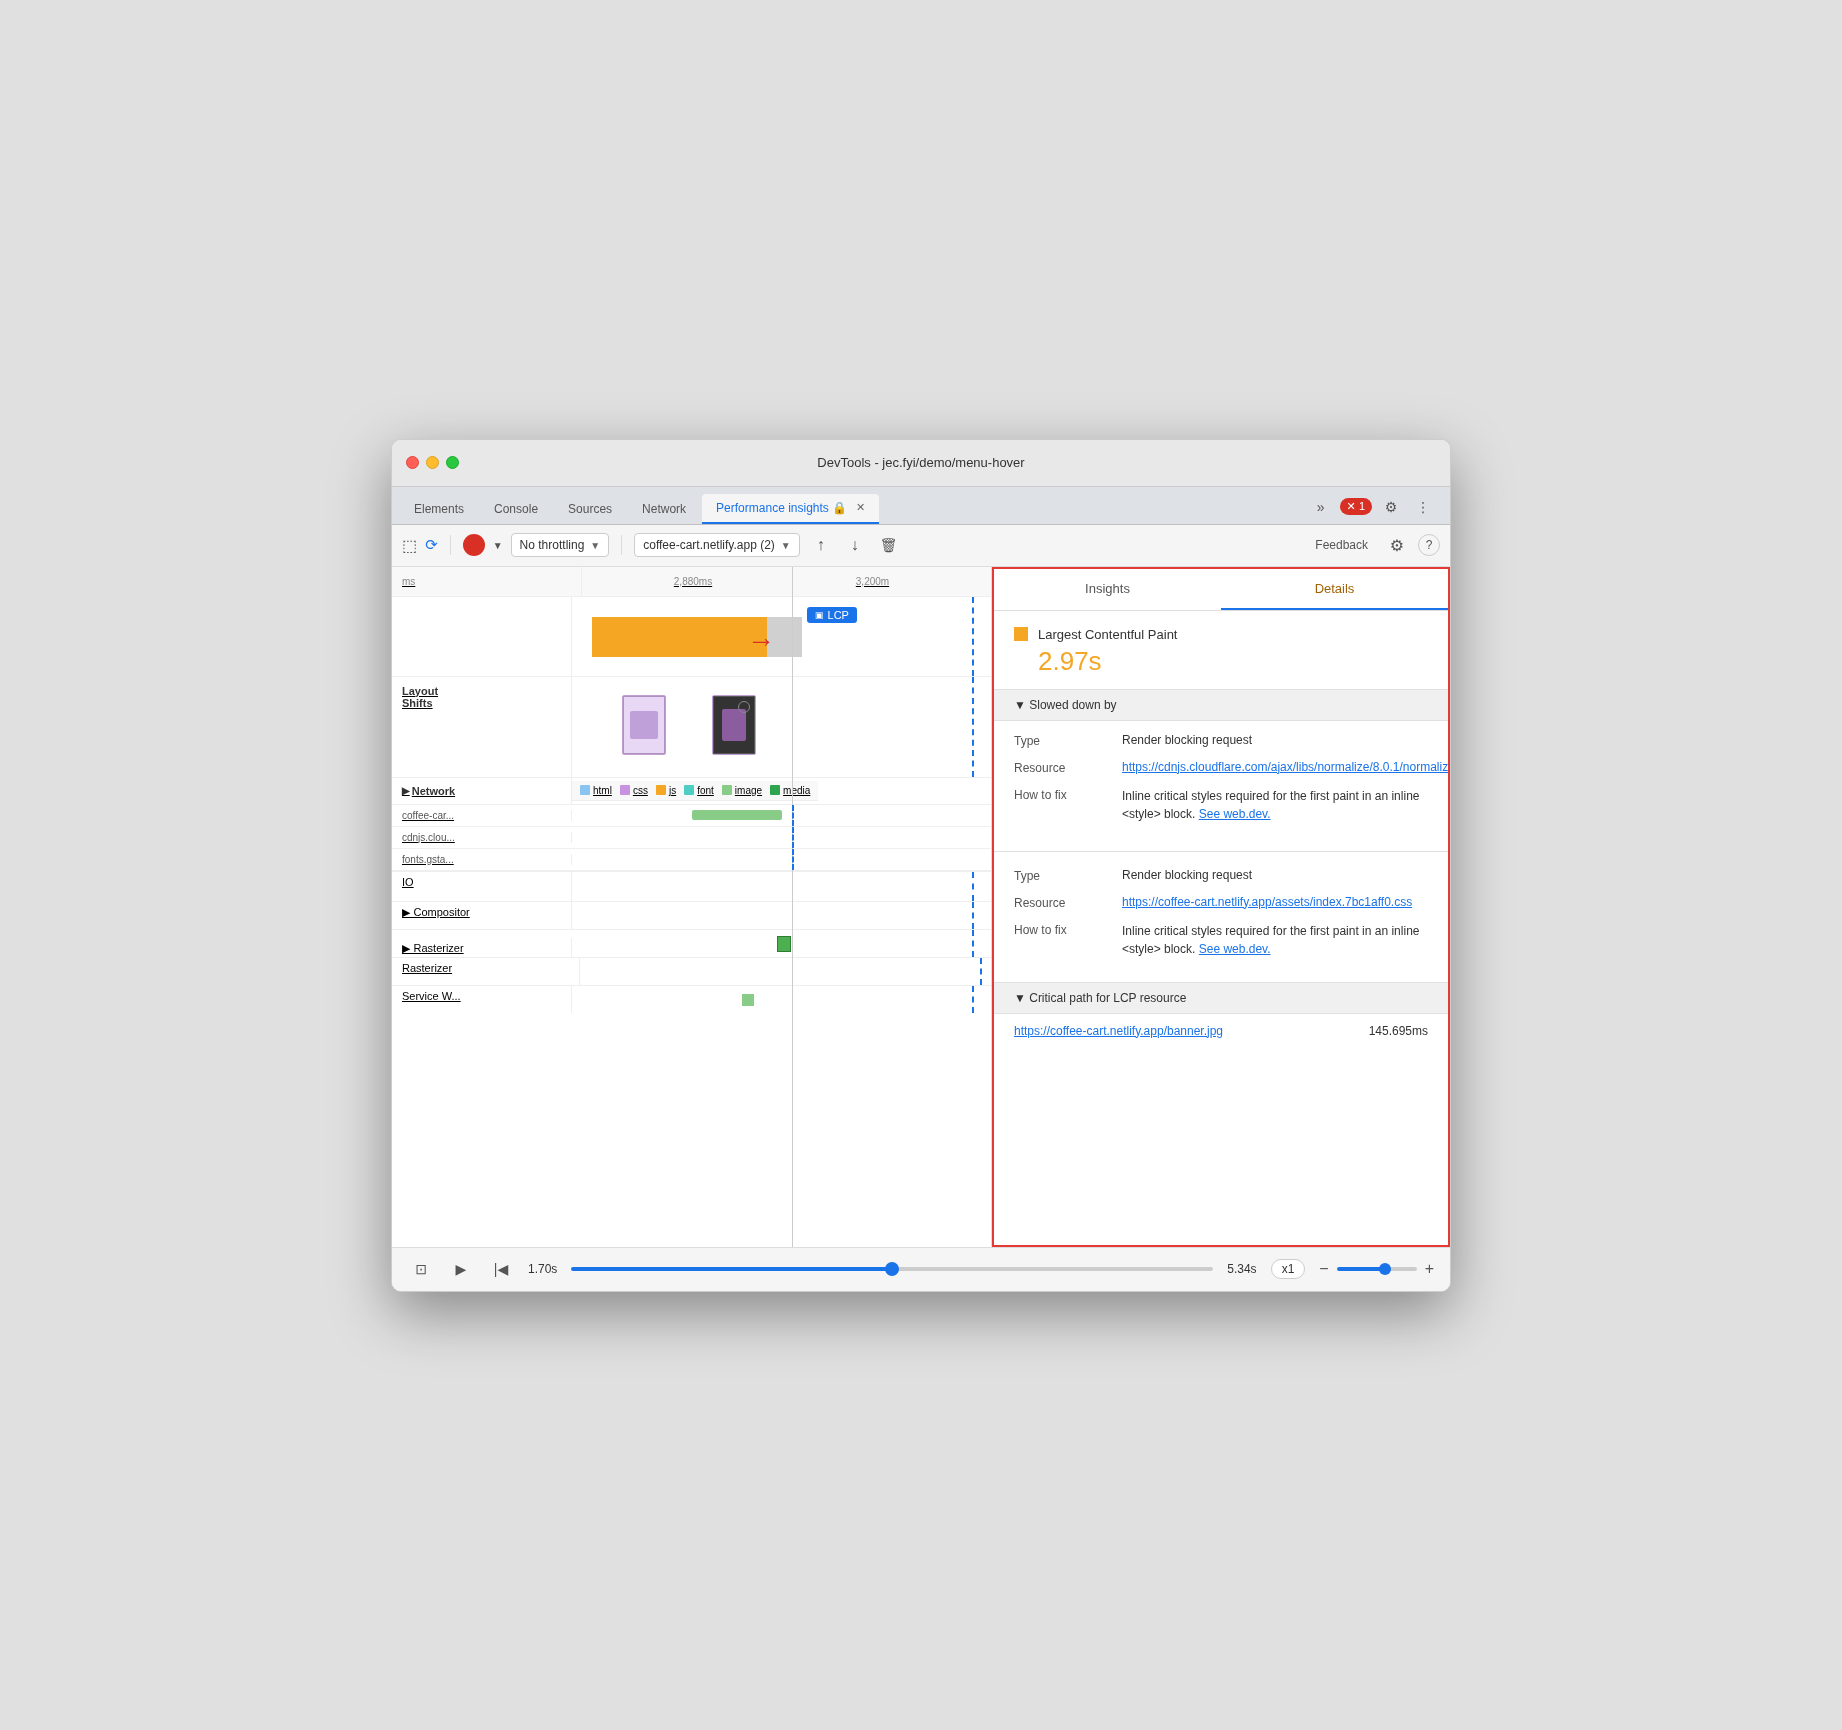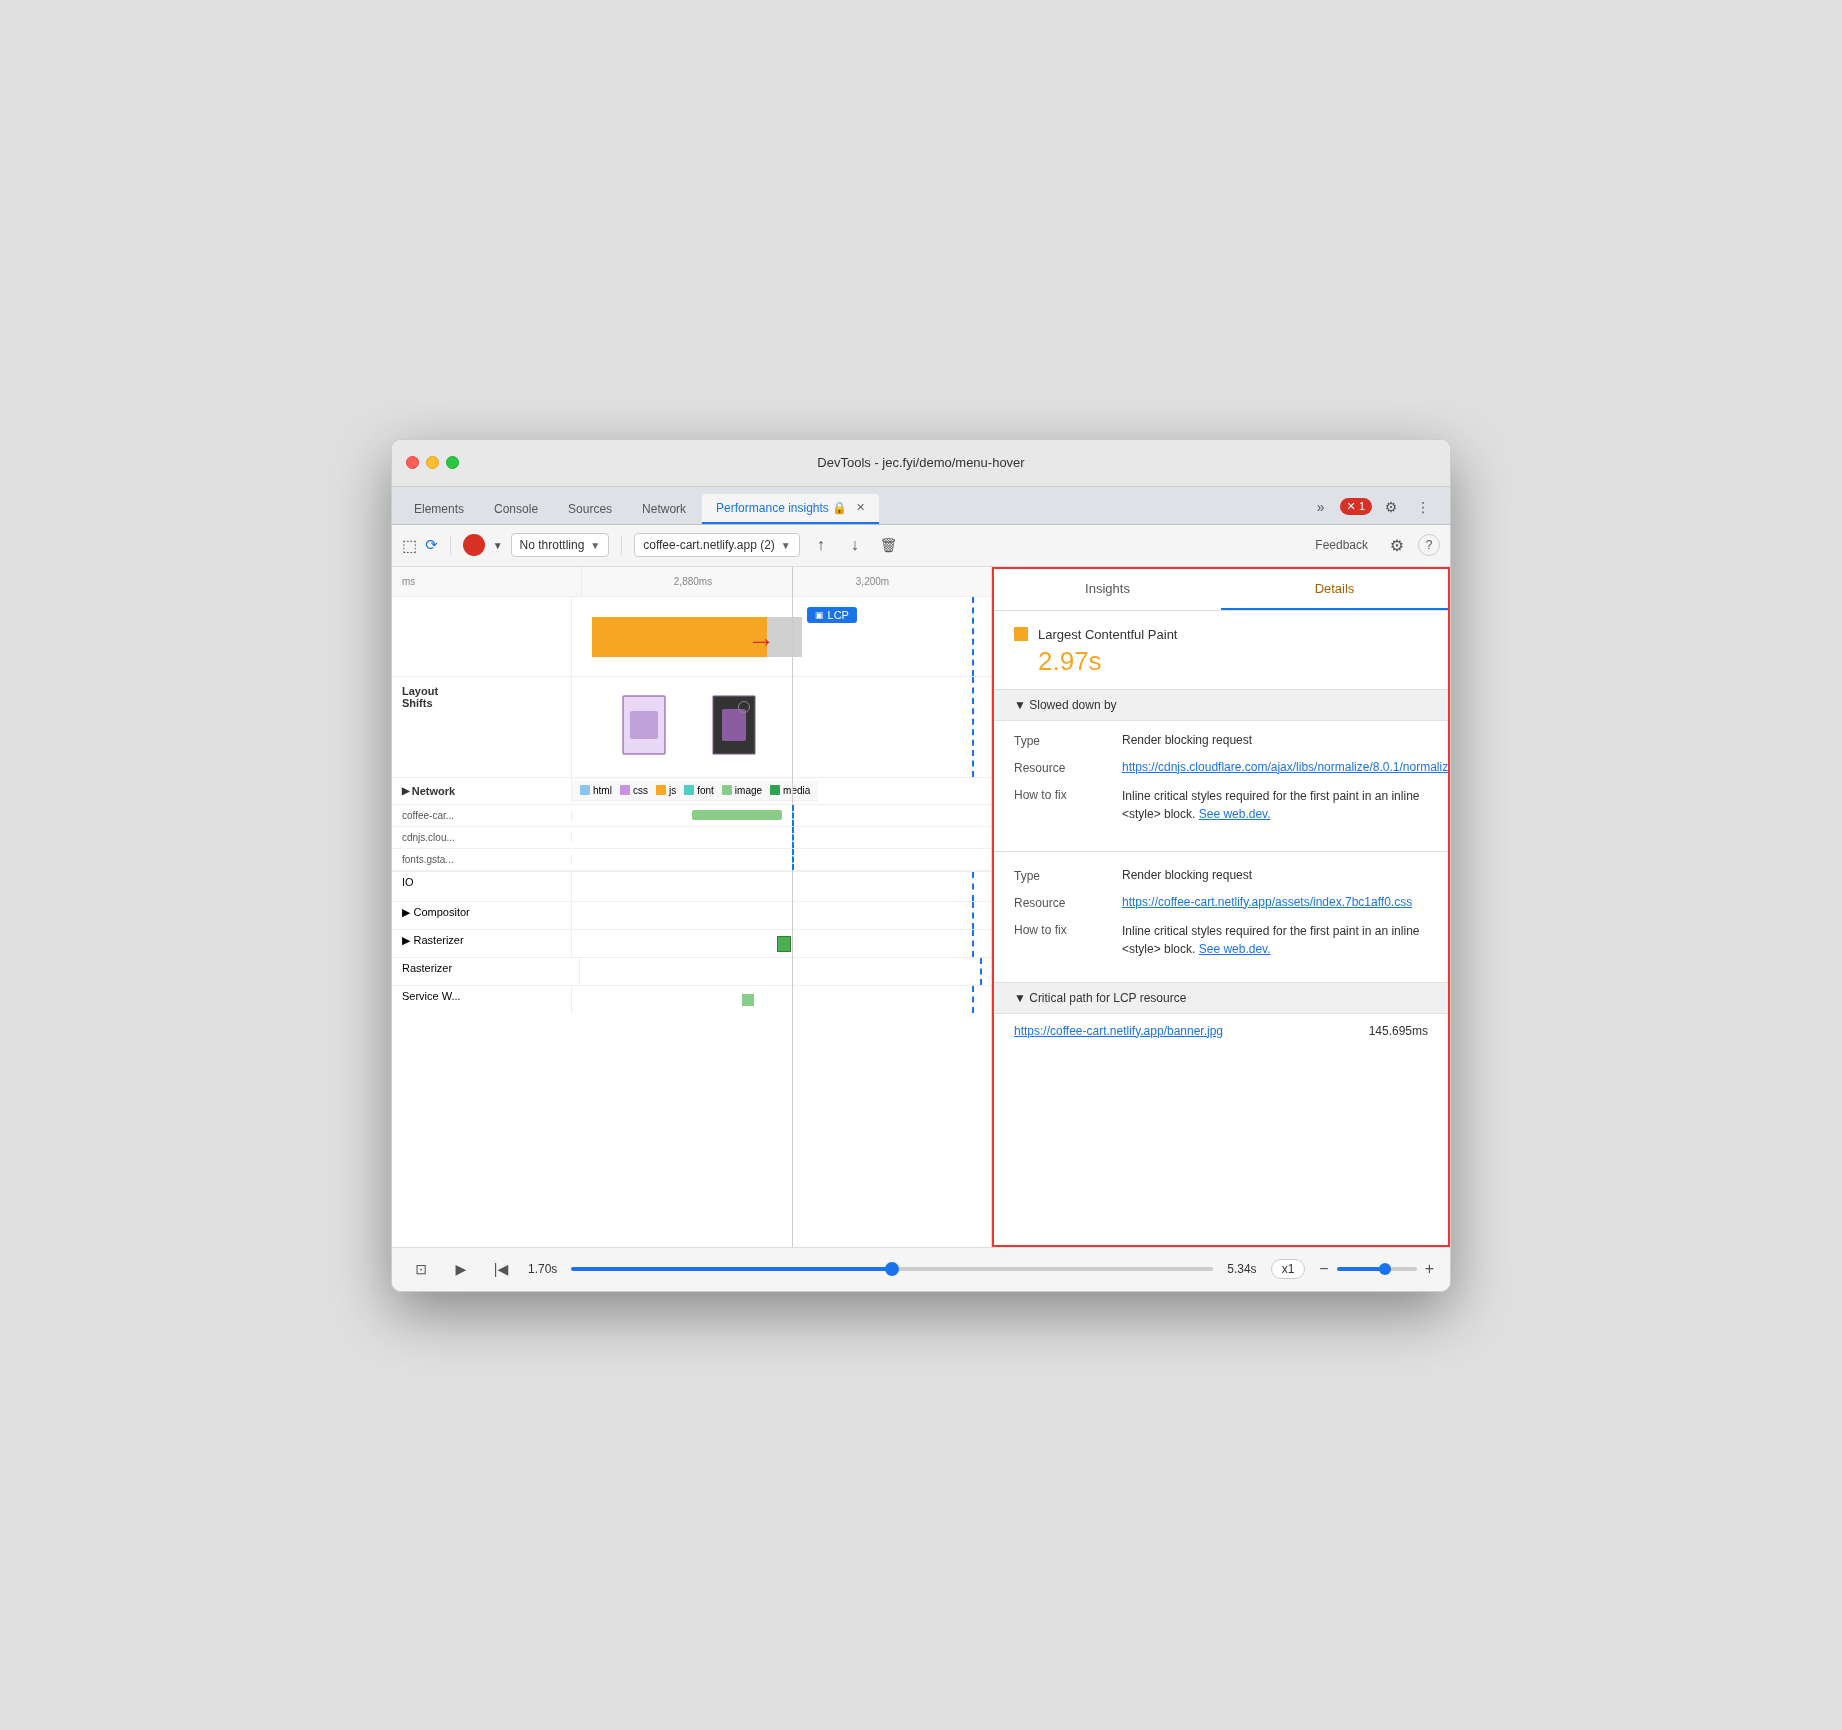--- a/index.html
+++ b/index.html
@@ -148,20 +148,21 @@
       display: flex;
       height: 680px;
     }
     .left-panel {
       width: 600px;
       flex-shrink: 0;
       border-right: 1px solid #ddd;
       overflow: hidden;
       position: relative;
       background: white;
+      text-decoration: underline;
     }
     .timeline-header {
       height: 30px;
       display: flex;
       align-items: center;
       padding: 0 10px;
       background: #f8f8f8;
       border-bottom: 1px solid #eee;
       font-size: 11px;
       color: #666;
@@ -700,21 +701,21 @@
       </div>
 
       <div class="compositor-row">
         <div style="width:180px; flex-shrink:0; padding:4px 10px; font-size:11px; border-right:1px solid #eee;">▶ Compositor</div>
         <div style="flex:1; position:relative;">
           <div class="dashed-line"></div>
         </div>
       </div>
 
       <div class="rasterizer-row">
-        <div style="width:180px; flex-shrink:0; padding:4px 10px; font-size:11px; border-right:1px solid #eee;">▶ Rasterizer</div>
+        <div style="width:180px; flex-shrink:0; padding:4px 10px; font-size:11px; border-right:1px solid #eee;margin-top:8px;">▶ Rasterizer</div>
         <div style="flex:1; position:relative;">
           <div style="position:absolute; left:205px; top:6px; width:14px; height:16px; background:#4caf50; border:1px solid #2e7d32;"></div>
           <div class="dashed-line"></div>
         </div>
       </div>
 
       <div class="rasterizer-row">
         <div style="width:188px; flex-shrink:0; padding:4px 10px; font-size:11px; border-right:1px solid #eee;">Rasterizer</div>
         <div style="flex:1; position:relative;">
           <div class="dashed-line"></div>

